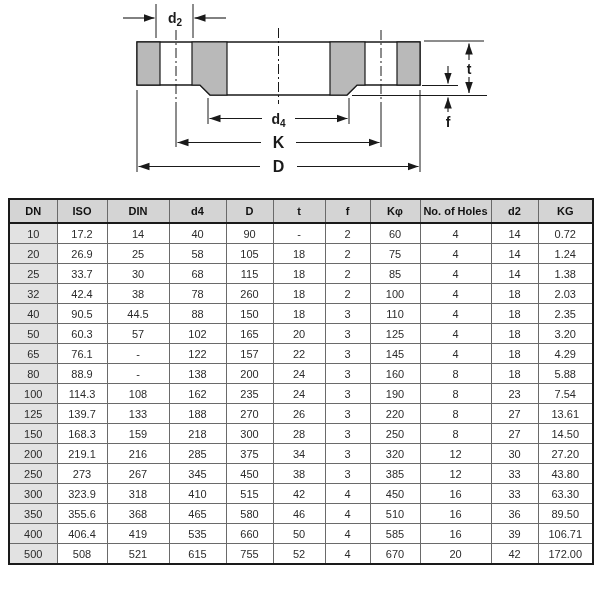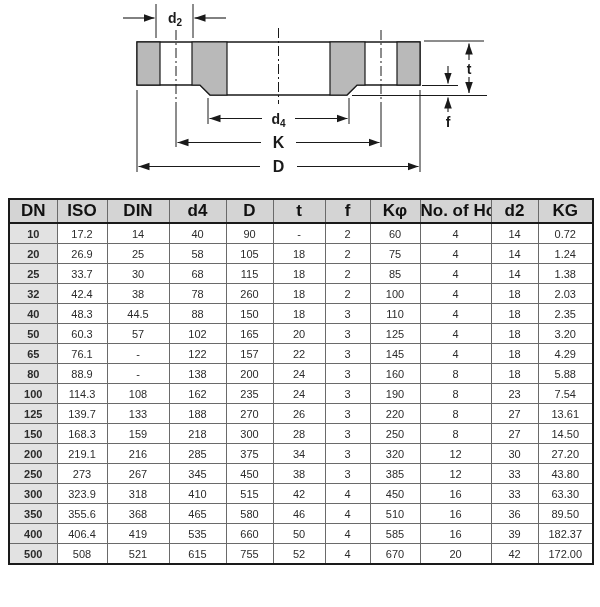--- a/index.html
+++ b/index.html
@@ -23,24 +23,24 @@
   .cline{stroke:var(--line);stroke-width:1;stroke-dasharray:10 3 2 3;fill:none;}
   .extline{stroke:var(--line);stroke-width:1;fill:none;}
   #arw path{fill:var(--line);}
 
   
   .table-wrap{margin:4px 0 0 8px;width:584px;}
   table{border-collapse:collapse;width:584px;table-layout:fixed;
         border:2px solid var(--outer-border);color:var(--text);}
   th,td{border:1px solid var(--grid);text-align:center;vertical-align:middle;
         padding:0;overflow:hidden;white-space:nowrap;}
-  thead th{background:var(--header-bg);height:22px;font-size:17px;font-weight:bold;
+  thead th{background:var(--header-bg);height:22px;font-size:11px;font-weight:bold;
         color:#111;border-bottom:2px solid var(--outer-border);margin-top:23px;}
   tbody td{height:19px;font-size:11px;background:#ffffff;}
-  tbody td.dn-cell{background:var(--dn-col-bg);font-weight:bold;}
+  tbody td.dn-cell{background:var(--dn-col-bg);}
   col.c0{width:48px;} col.c1{width:50px;} col.c2{width:62px;} col.c3{width:57px;}
   col.c4{width:47px;} col.c5{width:52px;} col.c6{width:45px;} col.c7{width:50px;}
   col.c8{width:71px;} col.c9{width:47px;} col.c10{width:55px;}
 </style>
 </head>
 <body>
 
 <div class="page">
 
   <div class="drawing-wrap">
@@ -192,21 +192,21 @@
             <td>260</td>
             <td>18</td>
             <td>2</td>
             <td>100</td>
             <td>4</td>
             <td>18</td>
             <td>2.03</td>
           </tr>
           <tr>
             <td class="dn-cell">40</td>
-            <td>48.3</td>
+            <td>90.5</td>
             <td>44.5</td>
             <td>88</td>
             <td>150</td>
             <td>18</td>
             <td>3</td>
             <td>110</td>
             <td>4</td>
             <td>18</td>
             <td>2.35</td>
           </tr>
@@ -344,21 +344,21 @@
             <td class="dn-cell">400</td>
             <td>406.4</td>
             <td>419</td>
             <td>535</td>
             <td>660</td>
             <td>50</td>
             <td>4</td>
             <td>585</td>
             <td>16</td>
             <td>39</td>
-            <td>182.37</td>
+            <td>106.71</td>
           </tr>
           <tr>
             <td class="dn-cell">500</td>
             <td>508</td>
             <td>521</td>
             <td>615</td>
             <td>755</td>
             <td>52</td>
             <td>4</td>
             <td>670</td>

